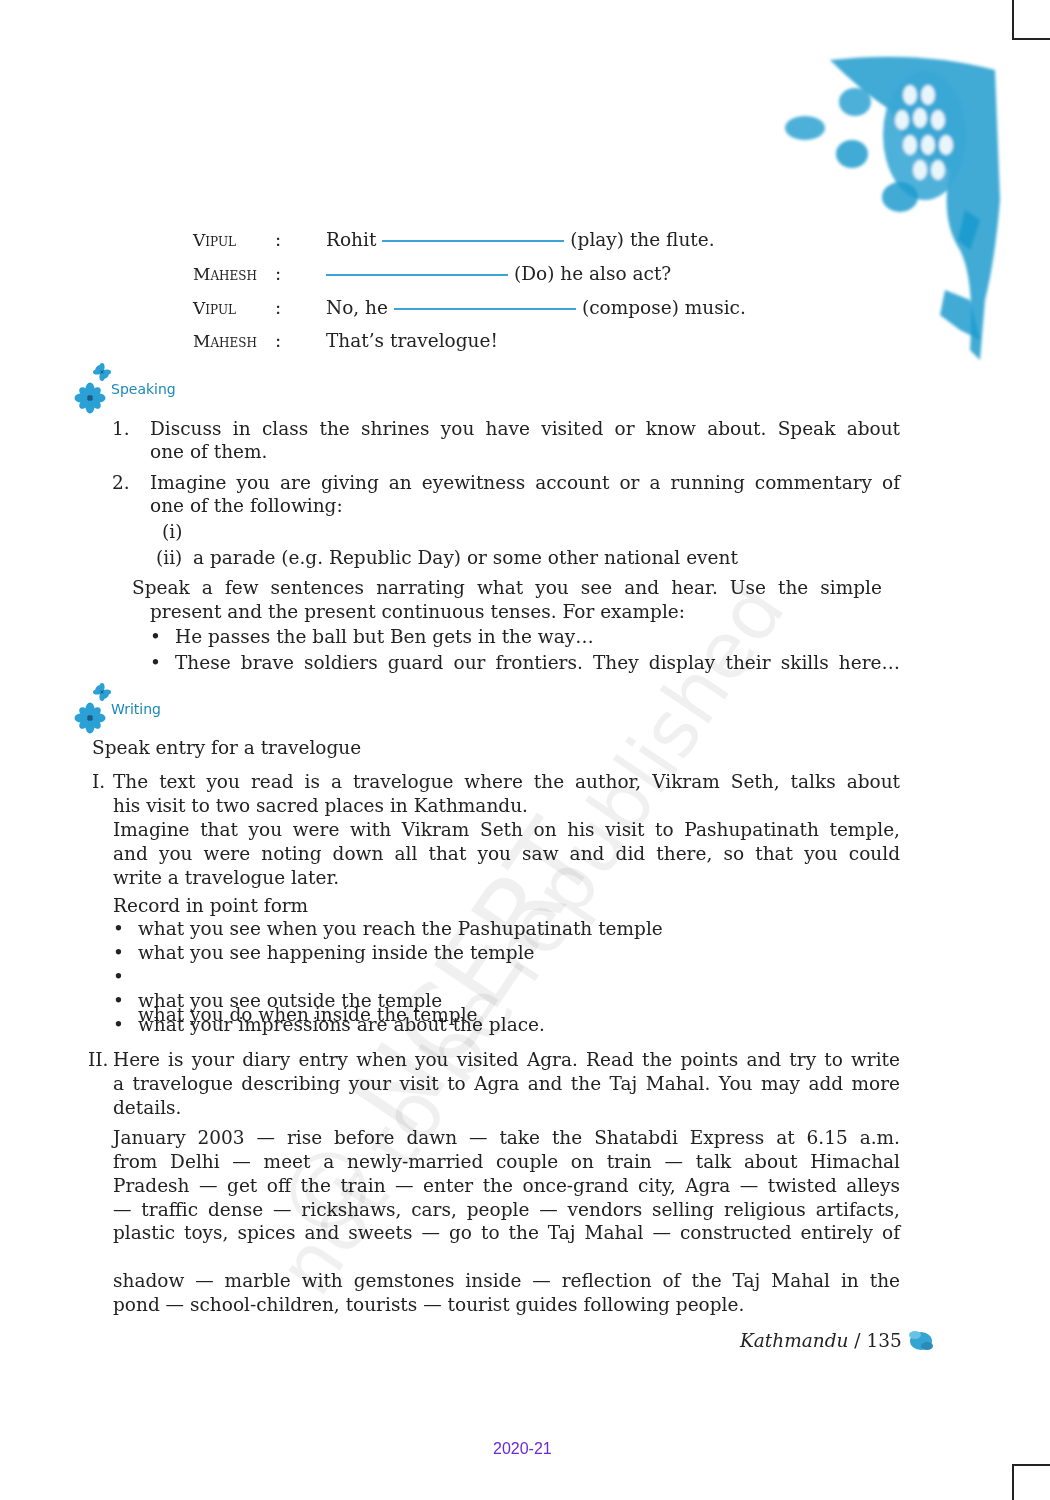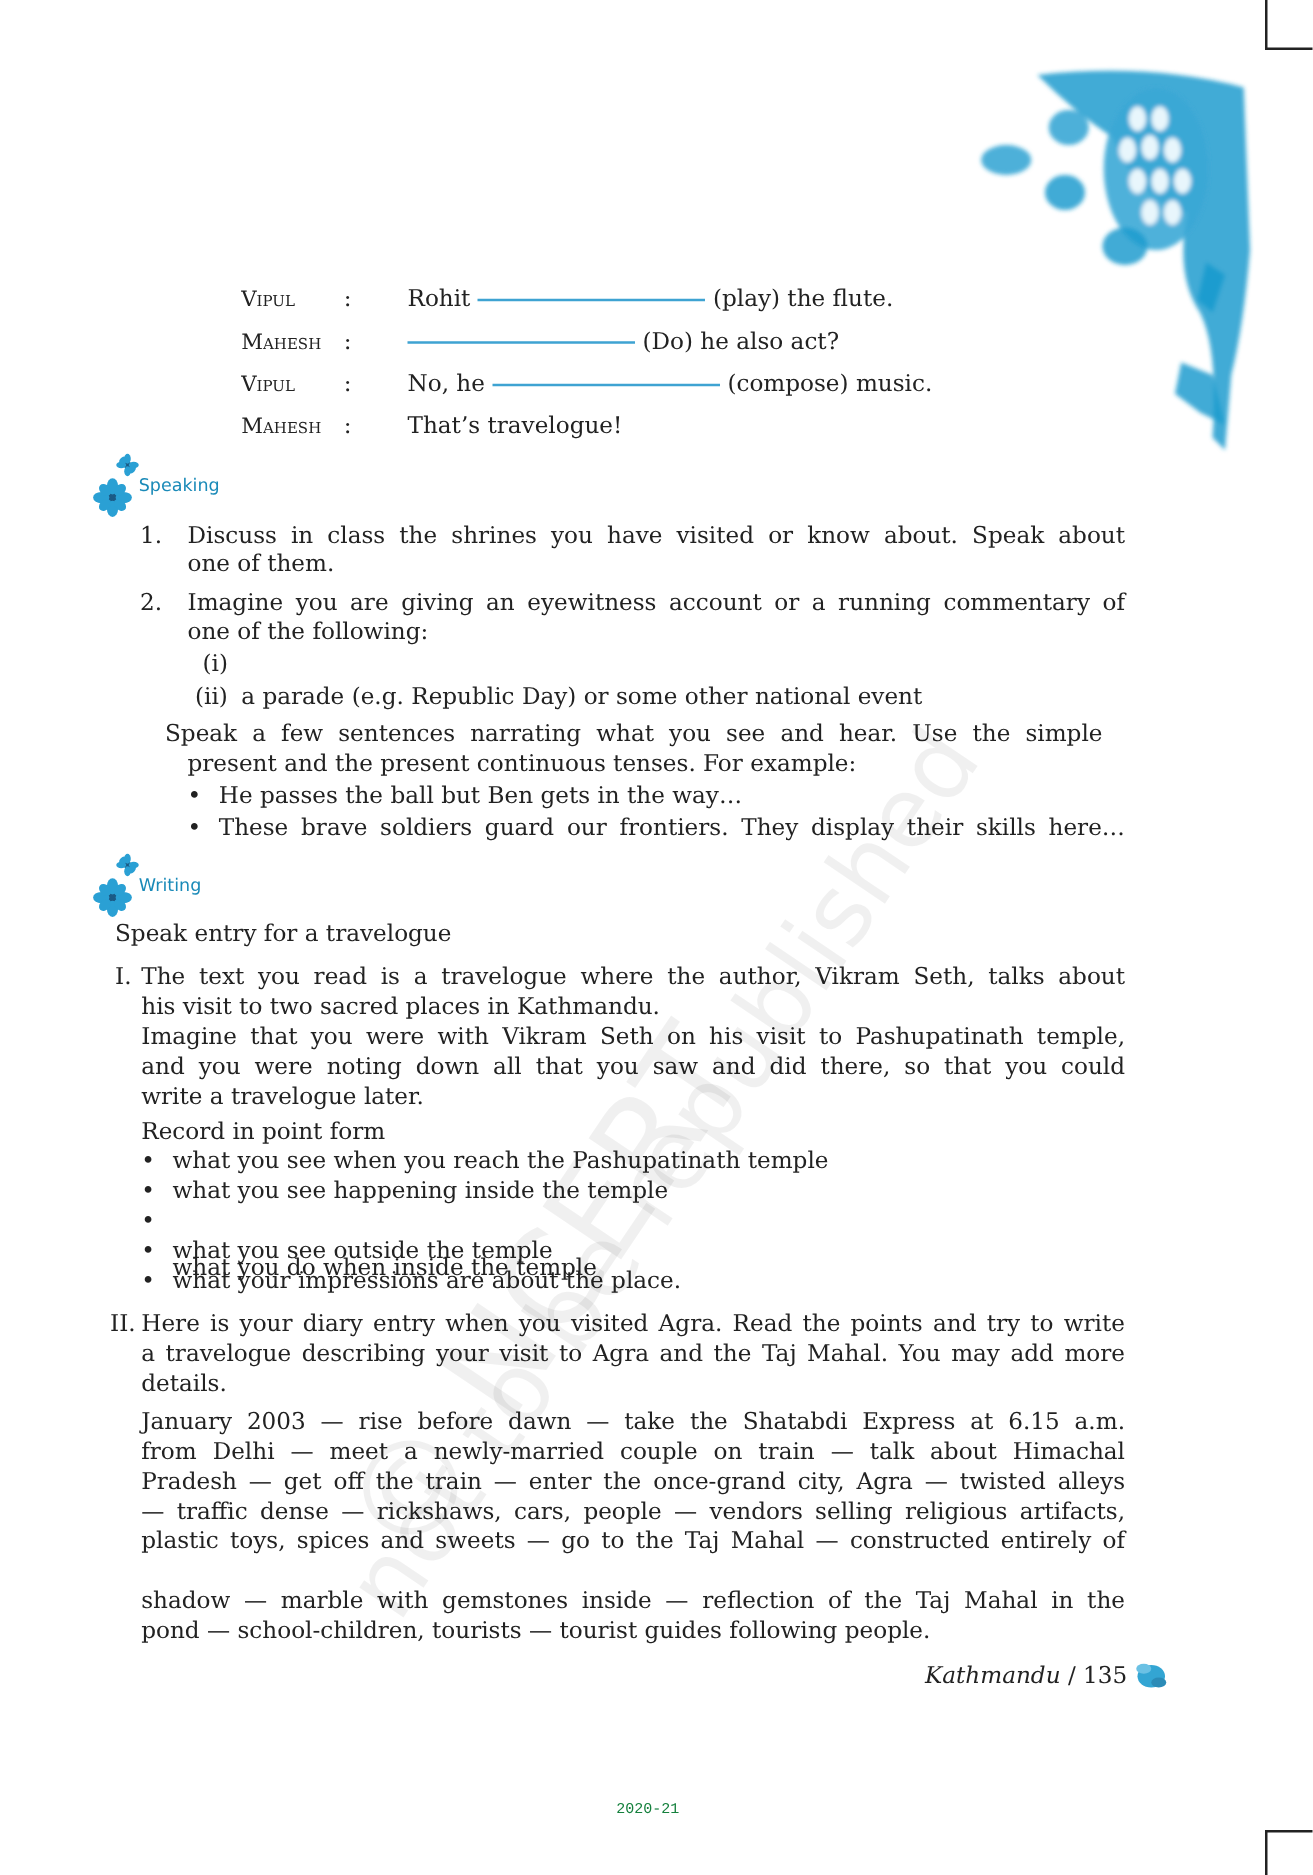--- a/index.html
+++ b/index.html
@@ -14,21 +14,21 @@
     .sc { font-variant: small-caps; font-size: 17px; }
     .dlg-row { position: absolute; left: 193px; font-size: 18.5px; height: 24px; line-height: 24px; }
     .dlg-speaker { position: absolute; left: 0; width: 80px; }
     .dlg-colon { position: absolute; left: 82px; }
     .dlg-line { position: absolute; left: 107px; white-space: nowrap; margin-left: 26px; }
     .blank { display: inline-block; width: 182px; border-bottom: 2px solid #3ea3d2; margin: 0 6px; vertical-align: 4px; }
     .heading { position: absolute; font-family: "DejaVu Sans", "Liberation Sans", sans-serif; color: #1a8ab8; font-size: 14px; }
     .flower { position: absolute; }
     .watermark { position: absolute; font-family: "DejaVu Sans", "Liberation Sans", sans-serif; font-size: 104px;
                  color: rgba(0,0,0,0.06); transform-origin: left top; white-space: nowrap; pointer-events: none; }
-    .footer-year { position: absolute; left: 493px; top: 1440px; font-family: Liberation Mono, monospace; font-size: 12px; color: #15803d; }
+    .footer-year { position: absolute; left: 493px; top: 1440px; font-family: Liberation Sans, sans-serif; font-size: 16px; color: #6d28d9; }
     .runner { position: absolute; left: 740px; top: 1330px; font-size: 18.5px; }
     .runner em { font-style: italic; }
     .bullet { position: absolute; }
   </style>
 </head>
 <body>
 
 <div class="page">
 
   <div class="crop crop-tr"></div>

